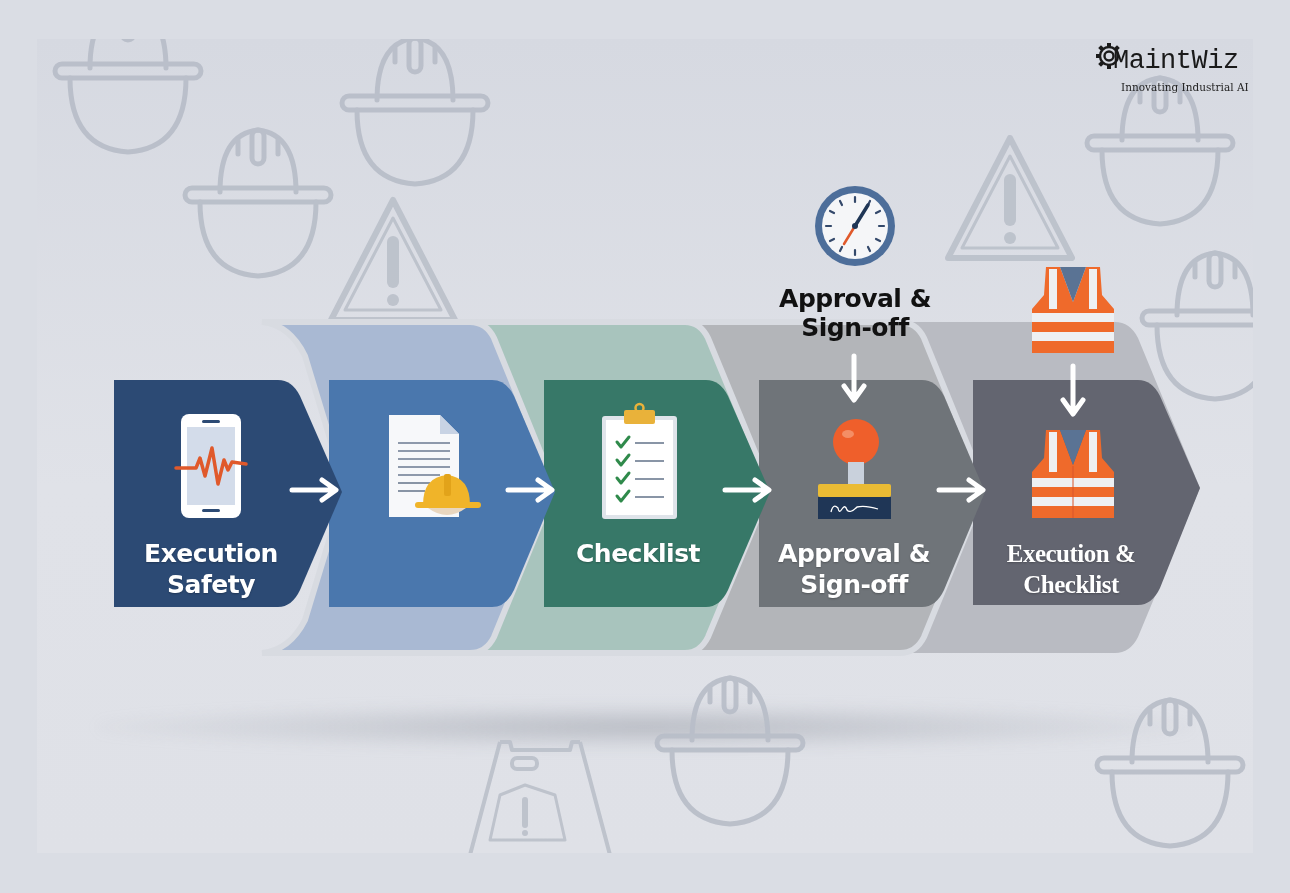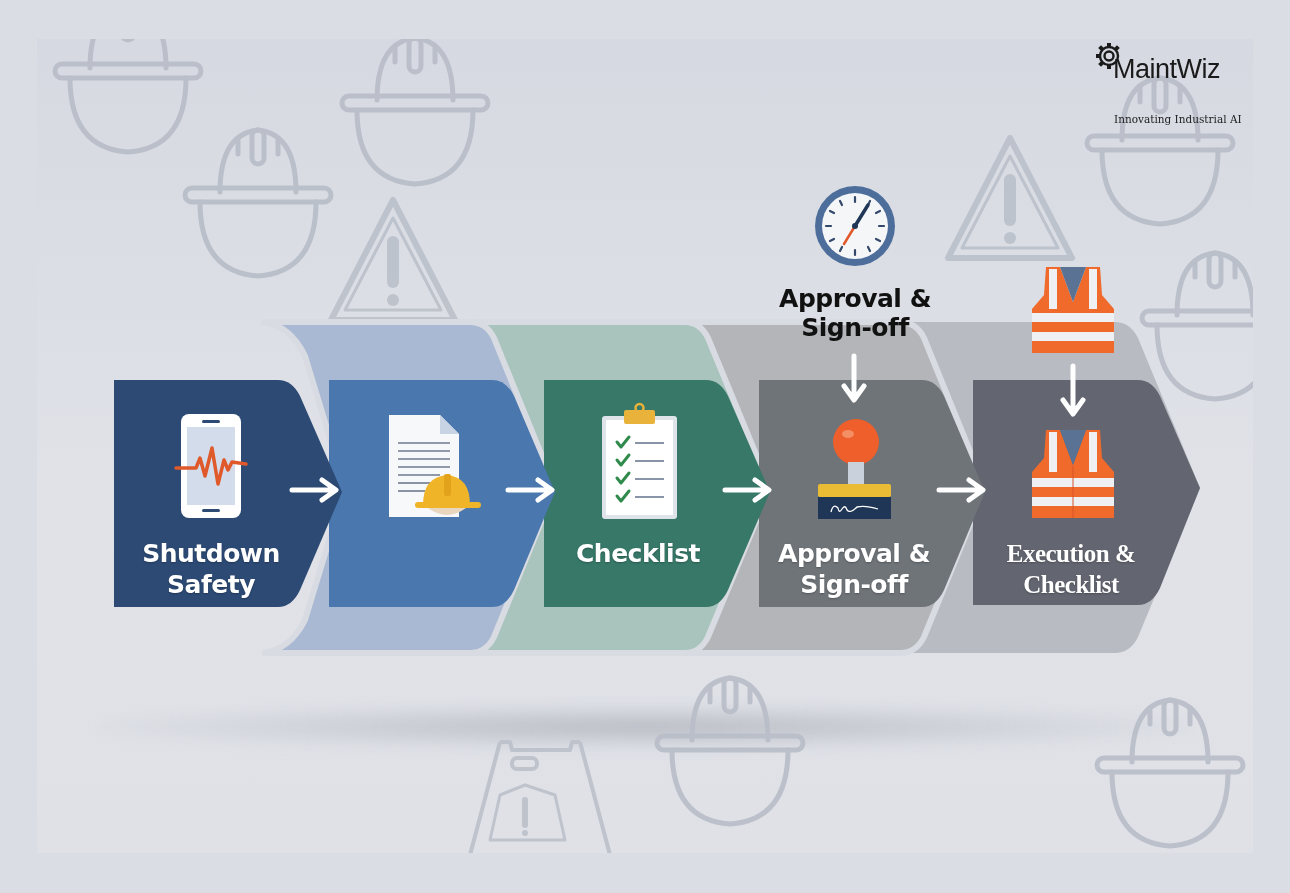--- a/index.html
+++ b/index.html
@@ -15,26 +15,26 @@
     content: ""; position: absolute; left: 60px; right: 60px; top: 665px; height: 46px;
     background: radial-gradient(ellipse at center, rgba(140,145,155,0.45) 0%, rgba(160,165,175,0.22) 45%, rgba(200,204,212,0) 75%);
     filter: blur(6px);
   }
 
   .bg-svg { position: absolute; left: 0; top: 0; width: 1290px; height: 893px; pointer-events: none; }
 
   .logo { position: absolute; left: 1095px; top: 40px; width: 165px; height: 60px; }
   .logo-gear { position: absolute; left: 0; top: 2px; width: 30px; height: 30px; }
   .logo-name {
-    position: absolute; left: 18px; top: 6px; font-family: Liberation Sans, sans-serif;
-    font-size: 27px; color: #1a1a1a; letter-spacing: -0.5px; white-space: nowrap; margin-top: 8px;
+    position: absolute; left: 18px; top: 6px; font-family: Liberation Mono, monospace;
+    font-size: 27px; color: #1a1a1a; letter-spacing: -0.5px; white-space: nowrap;
   }
   .logo-tag {
-    position: absolute; left: 19px; top: 41px; font-family: "DejaVu Serif", serif;
-    font-size: 10.5px; color: #222; white-space: nowrap; margin-top: 32px;
+    position: absolute; left: 26px; top: 41px; font-family: "DejaVu Serif", serif;
+    font-size: 10.5px; color: #222; white-space: nowrap;
   }
 
   .chev-svg { position: absolute; left: 0; top: 0; width: 1290px; height: 893px; }
 
   .stage-label {
     position: absolute; width: 230px; text-align: center; color: #fff;
     font-family: "DejaVu Sans", sans-serif; font-weight: bold; font-size: 25px;
     line-height: 31px; letter-spacing: -0.5px;
     text-shadow: 0 1px 2px rgba(0,0,0,0.25);
   }
@@ -268,21 +268,21 @@
     <path d="M1046,430 L1060,430 L1073,465 L1086,430 L1100,430 L1102,458 L1114,472 L1114,516 L1032,516 L1032,472 L1044,458 Z" fill="#ef6a2b"></path>
     <path d="M1060,430 L1073,465 L1086,430 Z" fill="#5a7394"></path>
     <rect x="1049" y="432" width="8" height="40" fill="#eef0f3"></rect>
     <rect x="1089" y="432" width="8" height="40" fill="#eef0f3"></rect>
     <rect x="1032" y="476" width="82" height="9" fill="#eef0f3"></rect>
     <rect x="1032" y="495" width="82" height="9" fill="#eef0f3"></rect>
   </g>
 </svg>
 
 <div class="stage-label" style="left:96px; top:538px;">
-  <div>Shutdown</div>
+  <div>Execution</div>
   <div>Safety</div>
 </div>
 <div class="stage-label" style="left:309px; top:538px;">
 </div>
 <div class="stage-label" style="left:523px; top:538px;">
   <div>Checklist</div>
 </div>
 <div class="stage-label" style="left:739px; top:538px;">
   <div>Approval &amp;</div>
   <div>Sign-off</div>

